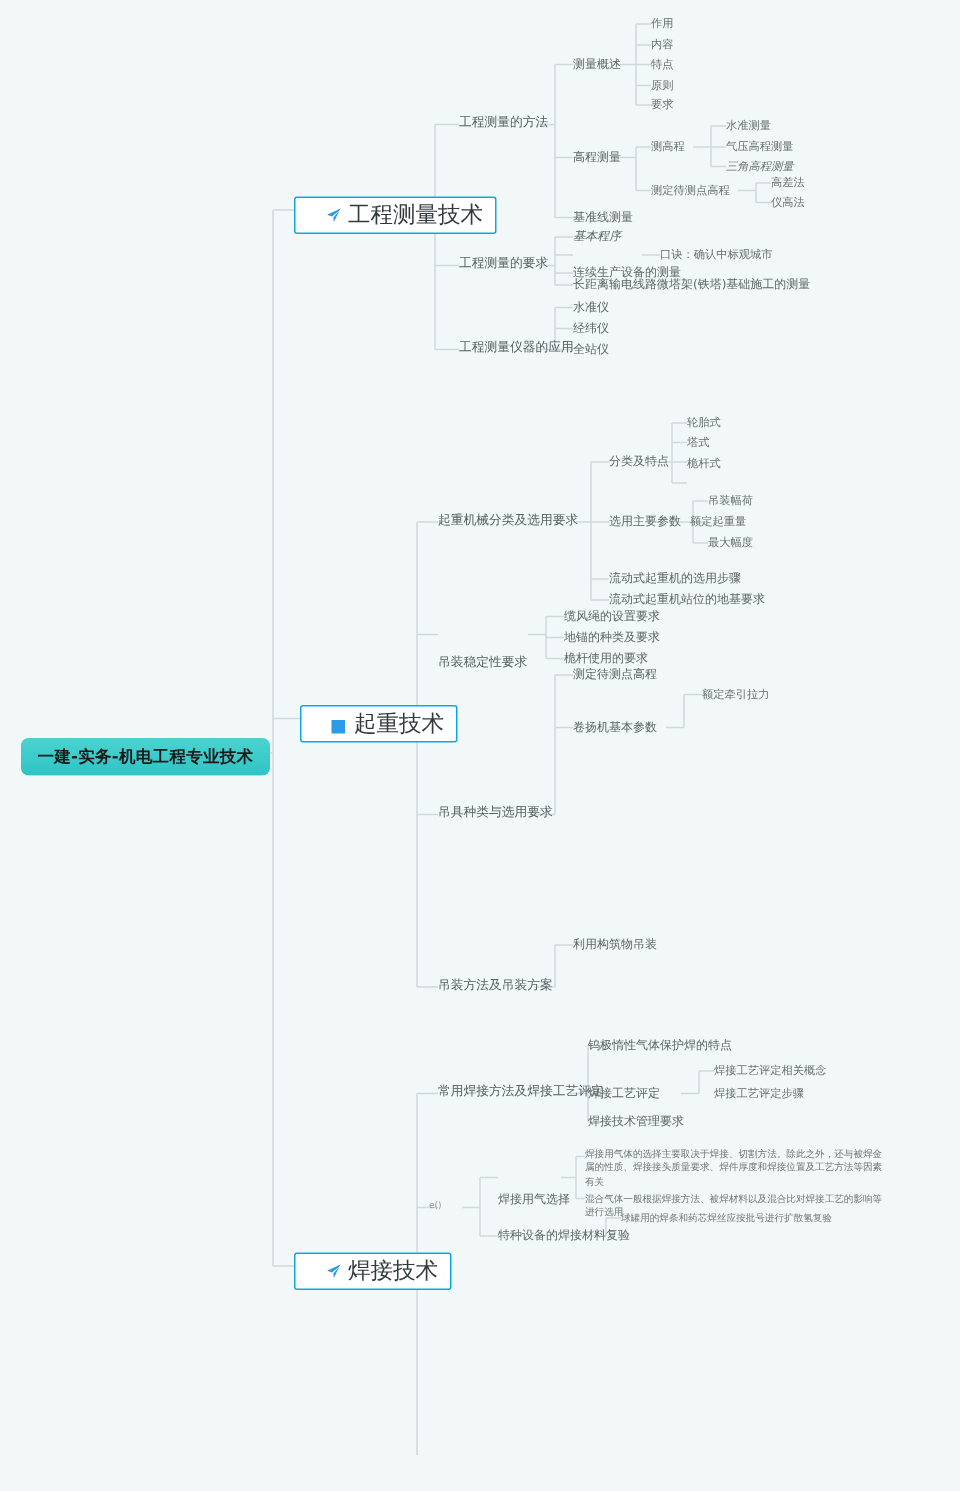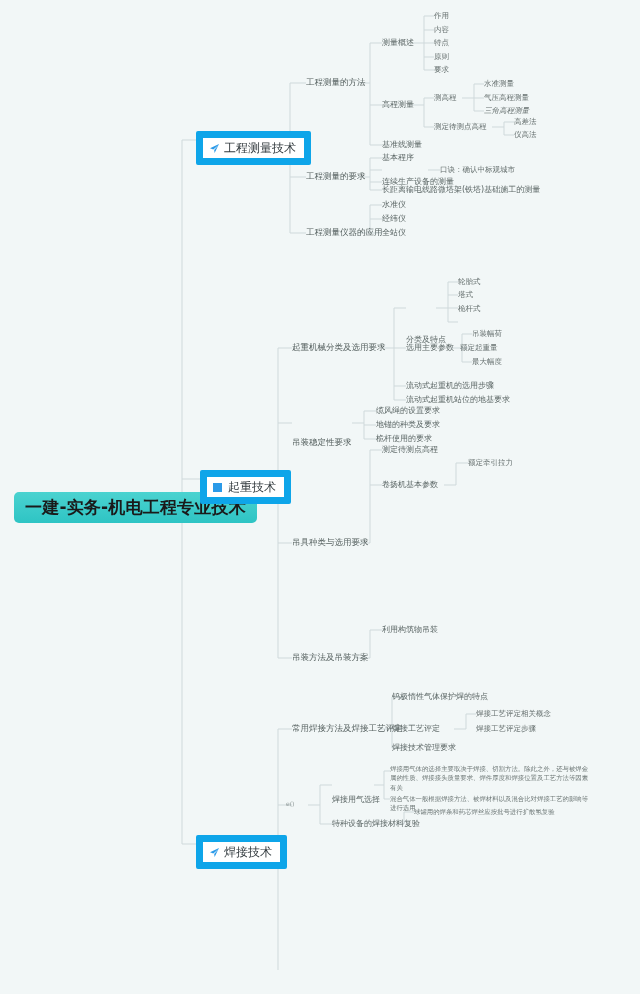--- a/index.html
+++ b/index.html
@@ -16,32 +16,32 @@
   svg.links path, svg.links line { stroke:#cfd9db; stroke-width:1; fill:none; }
 
   .node { position:absolute; white-space:nowrap; line-height:1; }
 
   
   .root {
     background:#3fcfcf;
     background-image:linear-gradient(180deg,#4bd3d0 0%,#2ec4c4 100%);
     color:#1a1a1a;
     font-weight:bold;
-    font-size:17px;
+    font-size:11px;
     padding:7px 11px;
     border-radius:5px;
     letter-spacing:.2px;
   }
   
   .lvl1 {
     background:#ffffff;
-    border:7px solid #0ea5e9;
+    border:1px solid #0ea5e9;
     border-radius:2px;
-    font-size:12px;
-    padding:4px 8px 4px 6px;
+    font-size:15px;
+    padding:4px 8px 4px 20px;
     color:#31393d;
     display:flex;
     align-items:center;
     gap:4px;
   }
   .lvl1 .ico { display:inline-block; width:11px; height:11px; flex:0 0 auto; }
   .lvl1 .ico svg { display:block; }
   .sq { width:9px; height:9px; background:#2b9ae8; display:inline-block; }
 
   .lvl2 { font-size:8.5px; color:#55605f; }
@@ -213,40 +213,40 @@
   <div class="node lvl4" style="left:434px; top:94px;">测高程</div>
   <div class="node lvl4" style="left:434px; top:123px;">测定待测点高程</div>
 
   <div class="node lvl4" style="left:484px; top:80px;">水准测量</div>
   <div class="node lvl4" style="left:484px; top:94px;">气压高程测量</div>
   <div class="node lvl4" style="left:484px; top:107px;font-style:italic;">三角高程测量</div>
 
   <div class="node lvl4" style="left:514px; top:118px;">高差法</div>
   <div class="node lvl4" style="left:514px; top:131px;">仪高法</div>
 
-  <div class="node lvl3" style="left:382px; top:154px;">基本程序</div>
+  <div class="node lvl3" style="left:382px; top:154px;font-style:italic;">基本程序</div>
   <div class="node lvl4" style="left:440px; top:166px;">口诀：确认中标观城市</div>
   <div class="node lvl3" style="left:382px; top:178px;">连续生产设备的测量</div>
   <div class="node lvl3" style="left:382px; top:186px;">长距离输电线路微塔架(铁塔)基础施工的测量</div>
 
   <div class="node lvl3" style="left:382px; top:201px;">水准仪</div>
   <div class="node lvl3" style="left:382px; top:215px;">经纬仪</div>
   <div class="node lvl3" style="left:382px; top:229px;">全站仪</div>
 
   <div class="node lvl1" style="left:200px; top:470px;">
     <span class="ico"><i class="sq"></i></span>
     <span>起重技术</span>
   </div>
 
   <div class="node lvl2" style="left:292px; top:343px;">起重机械分类及选用要求</div>
   <div class="node lvl2" style="left:292px; top:418px;margin-top:20px;">吊装稳定性要求</div>
   <div class="node lvl2" style="left:292px; top:538px;">吊具种类与选用要求</div>
   <div class="node lvl2" style="left:292px; top:653px;">吊装方法及吊装方案</div>
 
-  <div class="node lvl3" style="left:406px; top:304px;margin-top:32px;">分类及特点</div>
+  <div class="node lvl3" style="left:406px; top:304px;">分类及特点</div>
   <div class="node lvl3" style="left:406px; top:344px;">选用主要参数</div>
   <div class="node lvl3" style="left:406px; top:382px;">流动式起重机的选用步骤</div>
   <div class="node lvl3" style="left:406px; top:396px;">流动式起重机站位的地基要求</div>
 
   <div class="node lvl4" style="left:458px; top:278px;">轮胎式</div>
   <div class="node lvl4" style="left:458px; top:291px;">塔式</div>
   <div class="node lvl4" style="left:458px; top:305px;">桅杆式</div>
 
   <div class="node lvl4" style="left:472px; top:330px;">吊装幅荷</div>
   <div class="node lvl4" style="left:460px; top:344px;">额定起重量</div>

